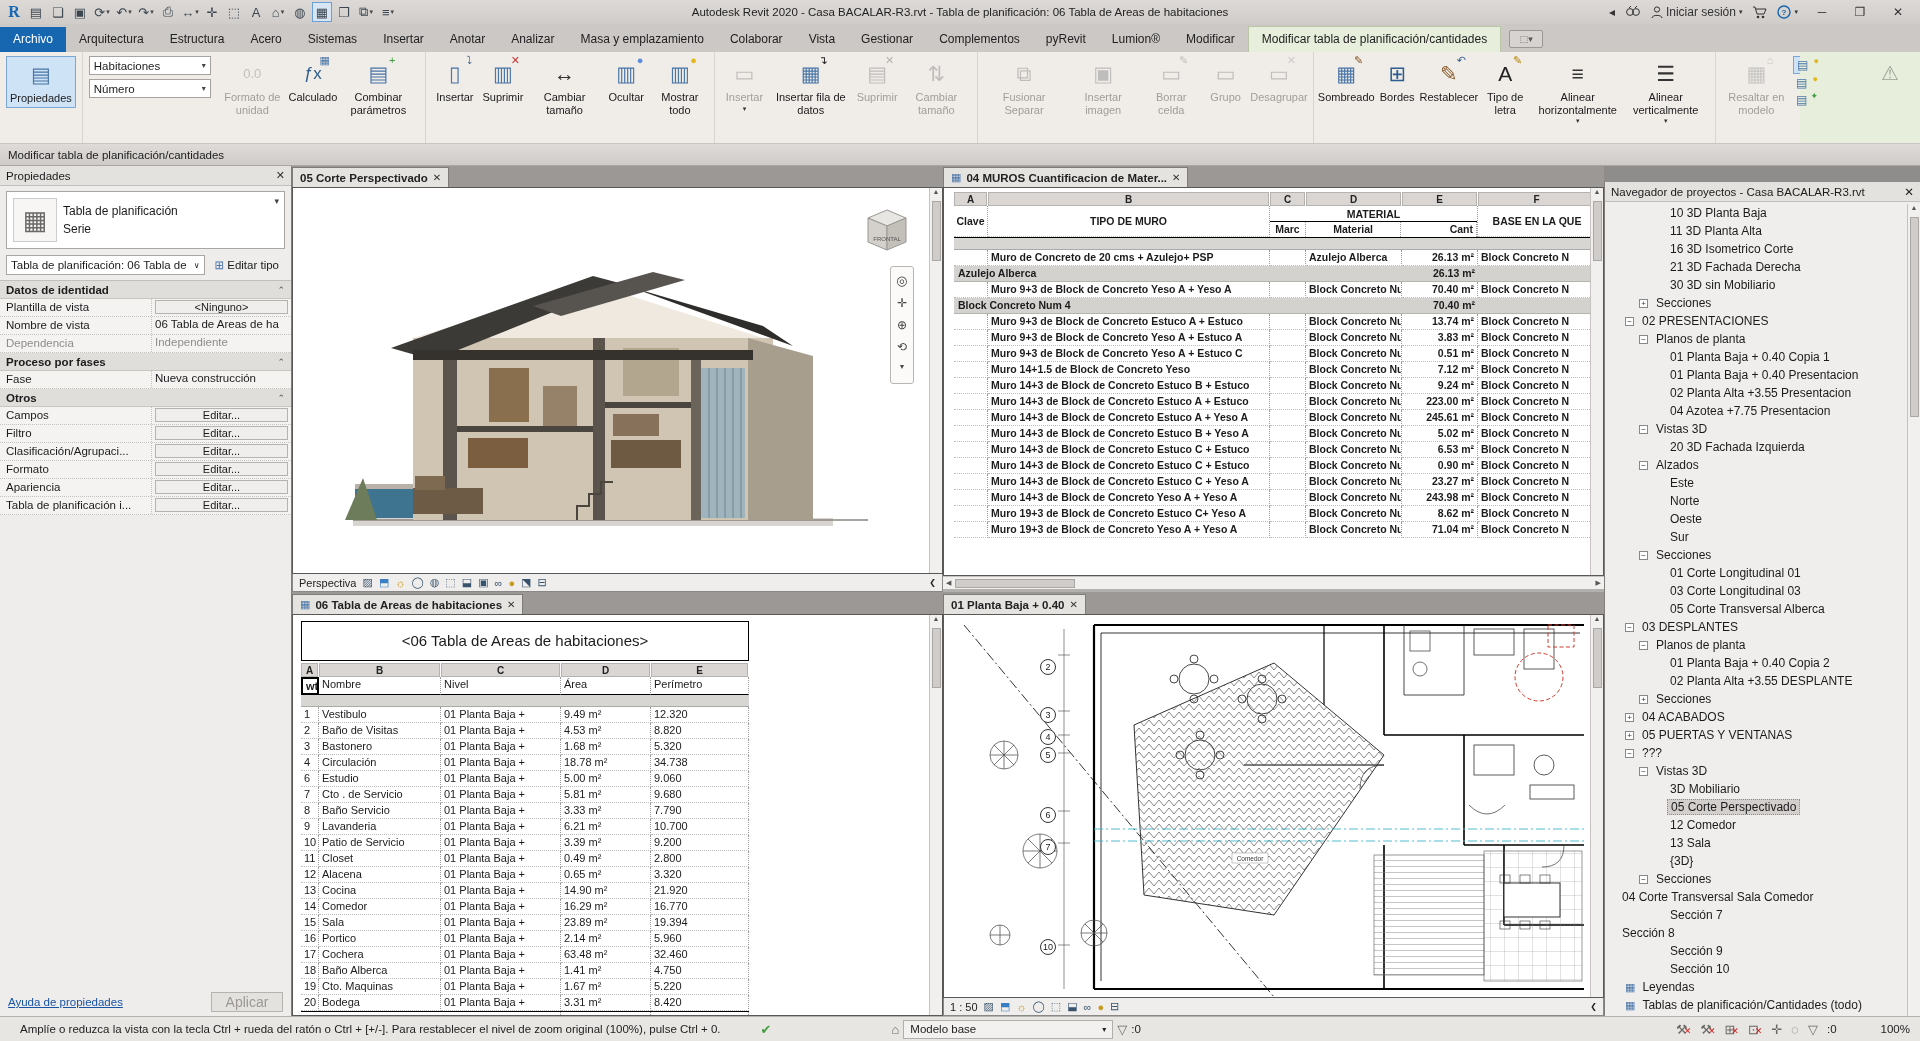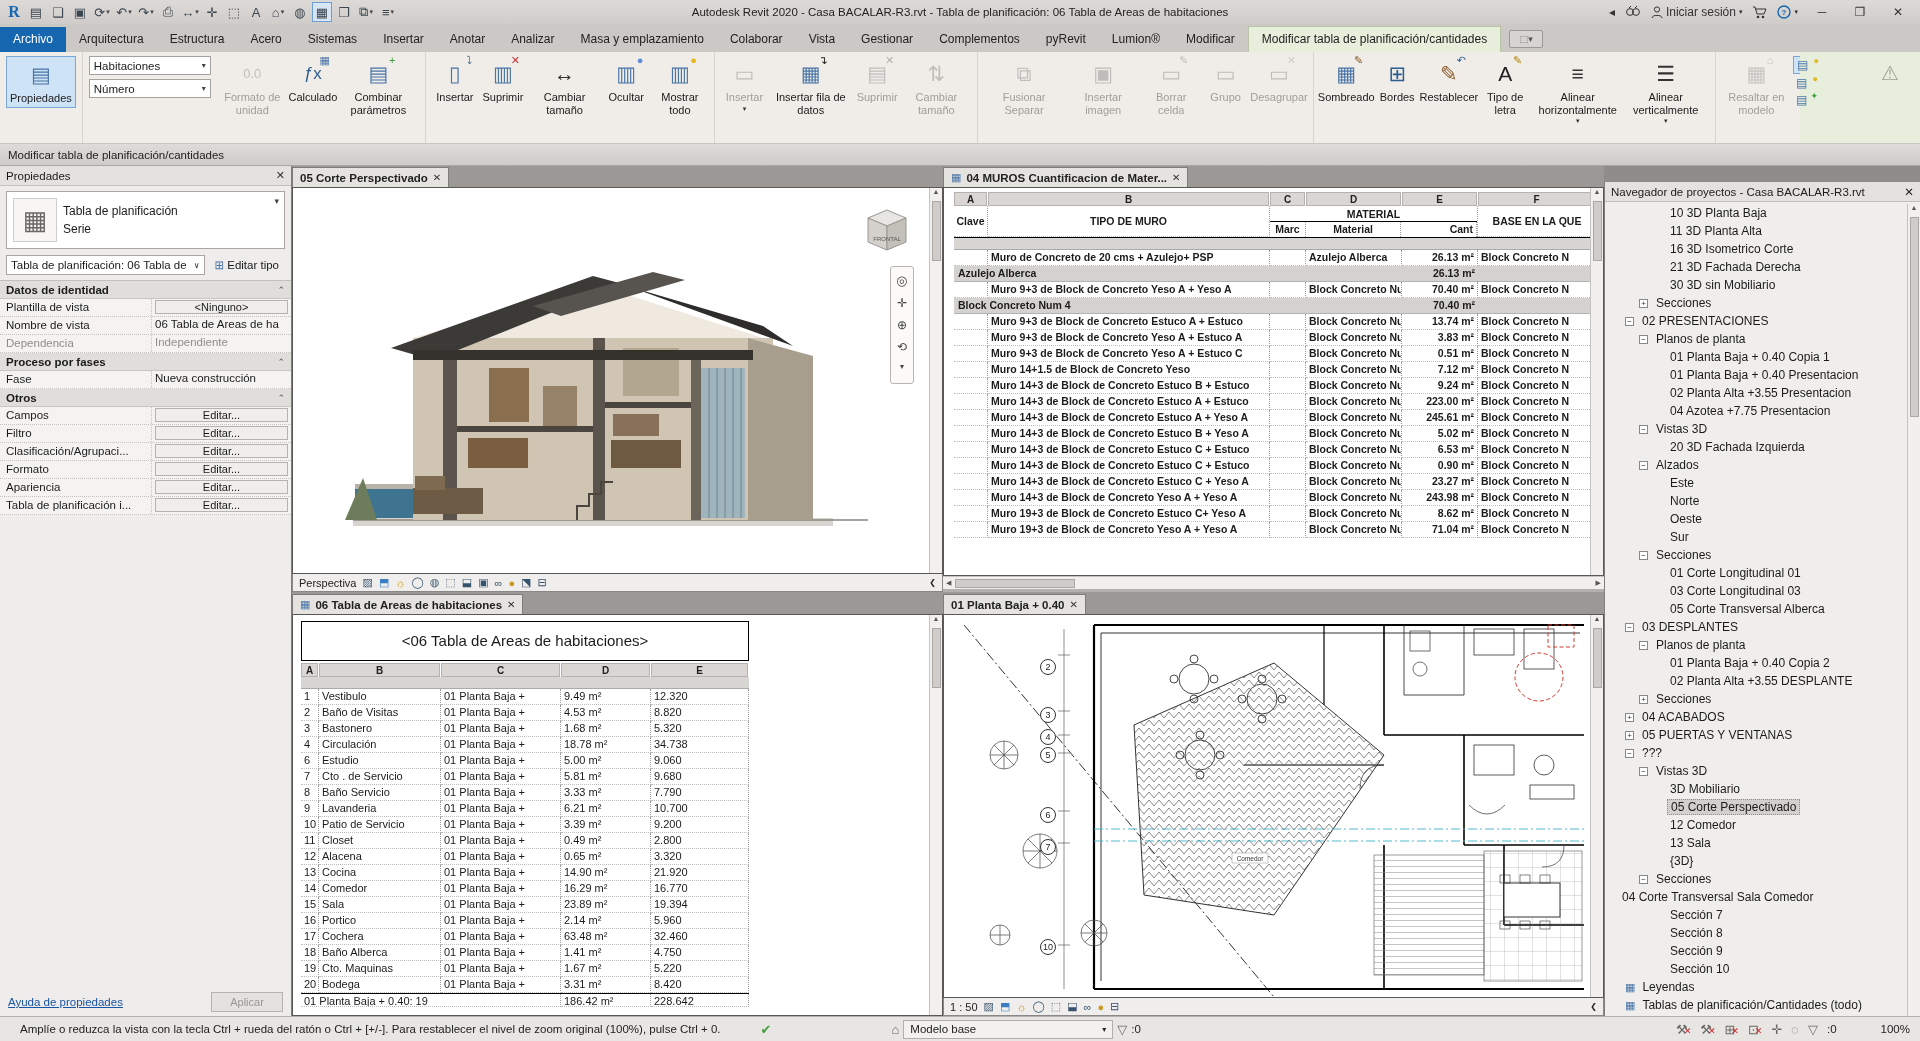--- a/index.html
+++ b/index.html
@@ -79,21 +79,21 @@
   .prow { height:18px; display:flex; border-bottom:1px dotted #c5c2bf; background:#f4f3f2; }
   .prow .pl { width:152px; padding:2px 6px; font-size:11.5px; border-right:1px dotted #c5c2bf;
     white-space:nowrap; overflow:hidden; }
   .prow .pv { flex:1; padding:1px 3px; font-size:11.5px; white-space:nowrap; overflow:hidden; }
   .prow .pv .btnv { display:block; text-align:center; background:#efeeec; border:1px solid #b5b2af; height:14px;
     line-height:13px; font-size:11px; }
   .prow .pv.muted, .prow .pl.muted { color:#8f8d8a; }
   #props-bottom { position:absolute; bottom:4px; left:0; width:100%; display:flex; align-items:center; padding:0 8px; }
   #help-link { color:#1a55a5; text-decoration:underline; font-size:11.5px; }
   #apply-btn { margin-left:auto; width:72px; height:20px; background:#e4e2df; border:1px solid #b5b2af;
-    color:#9b9895; text-align:center; line-height:18px; font-size:11px; }
+    color:#9b9895; text-align:center; line-height:18px; font-size:14px; }
   
   .viewport { position:absolute; background:#b3b1ae; }
   .vtabbar { height:21px; background:#9b9896; display:flex; align-items:flex-end; }
   .vtab { height:20px; background:#e5e3e0; border:1px solid #7e7c79; border-bottom:none; display:flex; align-items:center;
     gap:5px; padding:0 7px; font-size:11.5px; font-weight:bold; color:#222; }
   .vtab .ticon { color:#4a76a8; font-size:11px; font-weight:normal; }
   .vtab .tx { font-size:10px; font-weight:normal; color:#333; }
   .vcanvas { position:absolute; left:0; right:0; background:#fff; border:1px solid #5a5856; overflow:hidden; }
   .viewbar { position:absolute; left:0; right:0; height:18px; background:#f0eeec; border:1px solid #8a8886;
     border-top:none; display:flex; align-items:center; gap:6px; padding:0 6px; font-size:11px; color:#222; }
@@ -566,20 +566,27 @@
     <div class="vcanvas" style="top:22px; height:402px;">
       <div id="sched-table" class="abs" style="left:8px; top:6px;">
           <div class="sched-title" style="width: 448px; height: 40px; line-height: 38px; font-size: 15px;">&lt;06 Tabla de Areas de habitaciones&gt;</div>
           <div class="letters-row" style="margin-top: 2px;">
             <div class="lcell" style="width: 17px;">A</div>
             <div class="lcell" style="width: 121px;">B</div>
             <div class="lcell" style="width: 119px;">C</div>
             <div class="lcell" style="width: 89px;">D</div>
             <div class="lcell" style="width: 97px;">E</div>
           </div>
+          <div class="trow">
+            <div class="tcell" style="width: 18px; font-size: 11px; border: 2px solid rgb(0, 0, 0); font-weight: bold;">wt</div>
+            <div class="tcell" style="width: 122px; border-bottom: 1.5px solid rgb(0, 0, 0); font-size: 11px;">Nombre</div>
+            <div class="tcell" style="width: 120px; border-bottom: 1.5px solid rgb(0, 0, 0); font-size: 11px;">Nivel</div>
+            <div class="tcell" style="width: 90px; border-bottom: 1.5px solid rgb(0, 0, 0); font-size: 11px;">Área</div>
+            <div class="tcell" style="width: 98px; border-bottom: 1.5px solid rgb(0, 0, 0); font-size: 11px;">Perímetro</div>
+          </div>
           <div style="width: 448px; height: 12px; background: rgb(216, 214, 211); border-bottom: 1px solid rgb(170, 170, 170);"></div>
           <div class="trow">
             <div class="tcell" style="width: 18px; height: 16px;">1</div>
             <div class="tcell" style="width: 122px; height: 16px;">Vestibulo</div>
             <div class="tcell" style="width: 120px; height: 16px;">01 Planta Baja +</div>
             <div class="tcell" style="width: 90px; height: 16px;">9.49 m²</div>
             <div class="tcell" style="width: 98px; height: 16px;">12.320</div>
           </div>
           <div class="trow">
             <div class="tcell" style="width: 18px; height: 16px;">2</div>
@@ -1187,21 +1194,21 @@
           <span class="tlabel">Secciones</span>
         </div>
         <div class="titem" style="">
           <span class="tspace"></span>
           <span class="tlabel">04 Corte Transversal Sala Comedor</span>
         </div>
         <div class="titem" style="padding-left: 48px;">
           <span class="tspace"></span>
           <span class="tlabel">Sección 7</span>
         </div>
-        <div class="titem" style="padding-left: 48px;">
+        <div class="titem" style="">
           <span class="tspace"></span>
           <span class="tlabel">Sección 8</span>
         </div>
         <div class="titem" style="padding-left: 48px;">
           <span class="tspace"></span>
           <span class="tlabel">Sección 9</span>
         </div>
         <div class="titem" style="padding-left: 48px;">
           <span class="tspace"></span>
           <span class="tlabel">Sección 10</span>

